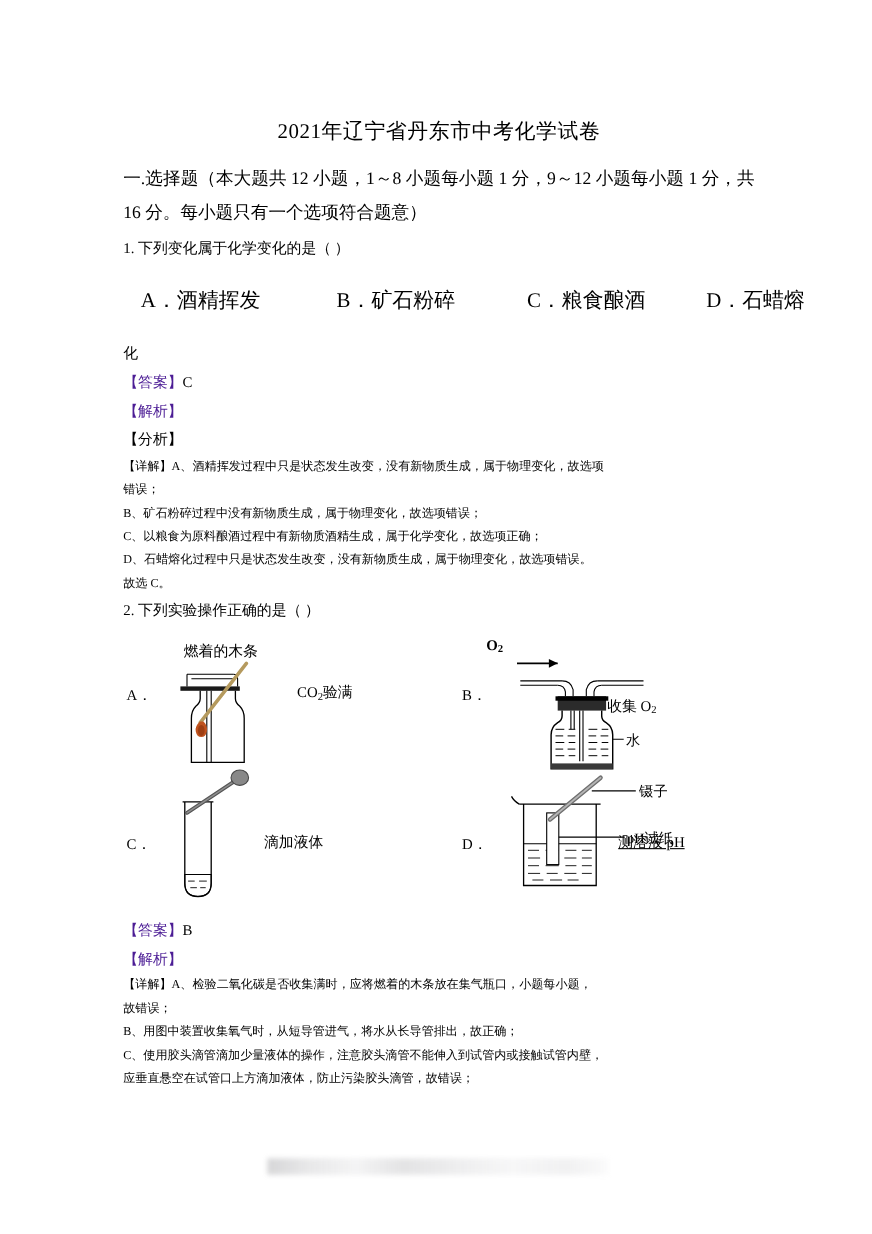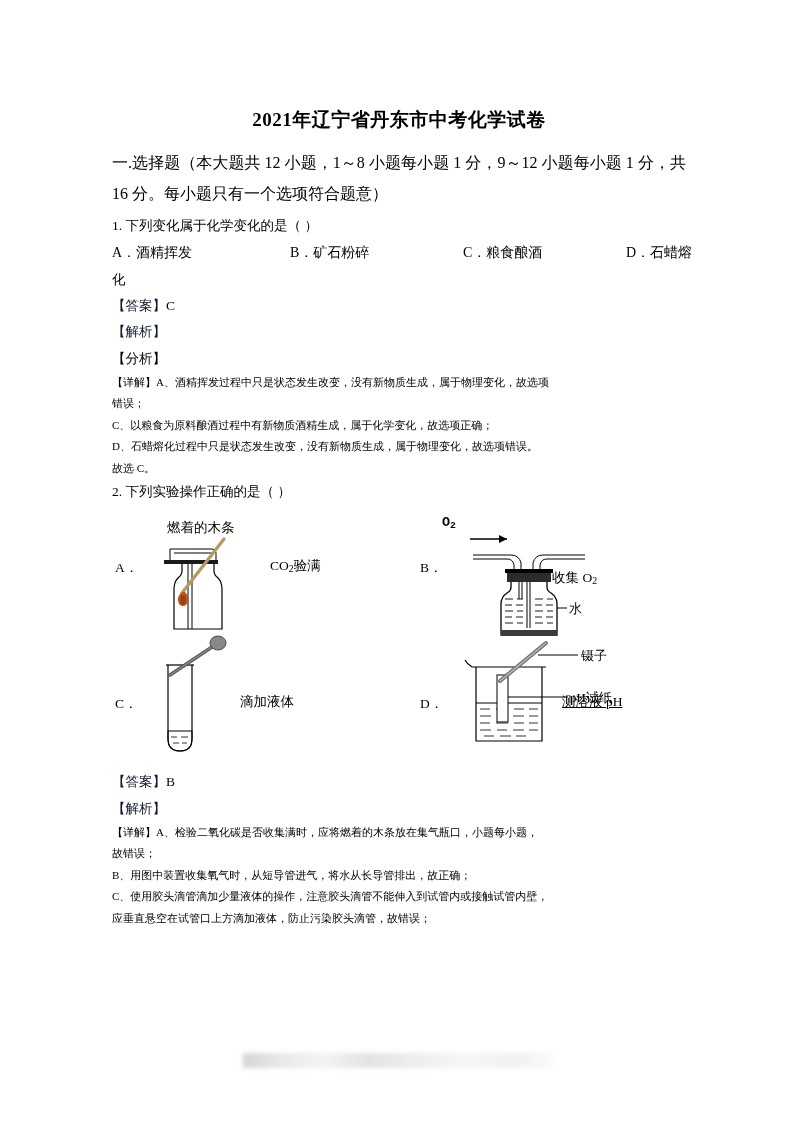--- a/index.html
+++ b/index.html
@@ -19,55 +19,55 @@
     position: absolute;
     left: 0; top: 0;
     width: 793px;
     height: 1122px;
     box-sizing: border-box;
     padding: 108px 107px 0 112px;
   }
   .doc-title {
     text-align: center;
     font-size: 19px;
-    font-weight: bold;
+    font-weight: normal;
     letter-spacing: 0.5px;
     margin: 0 0 14px 0;
     line-height: 1.3;
   }
   .section-head {
     font-size: 16px;
     font-weight: normal;
     line-height: 1.95;
     margin: 0 0 4px 0;
     text-align: justify;
   }
   .q-line {
     font-size: 13.5px;
     line-height: 1.95;
     margin: 0;
     text-align: justify;
   }
   .opt-row {
-    font-size: 14px;
-    line-height: 1.95;
-    margin: 0;
+    font-size: 19px;
+    line-height: 1.95;
+    margin: 16px;
     position: relative;
     white-space: nowrap;
   }
   .opt-row span.opt {
     display: inline-block;
   }
   .cont-line {
     font-size: 13.5px;
     line-height: 1.95;
     margin: 0;
   }
   .ans-tag {
-    color: #0f172a;
+    color: #4c1d95;
   }
   .ans-line {
     font-size: 13.5px;
     line-height: 1.95;
     margin: 0;
   }
   .exp-line {
     font-size: 11px;
     line-height: 1.95;
     margin: 0;
@@ -124,20 +124,21 @@
     <span class="opt" style="width:178px">A．酒精挥发</span><span class="opt" style="width:173px">B．矿石粉碎</span><span class="opt" style="width:163px">C．粮食酿酒</span><span class="opt">D．石蜡熔</span>
   </div>
   <div class="cont-line">化</div>
 
   <div class="ans-line"><span class="ans-tag">【答案】</span><span>C</span></div>
   <div class="ans-line"><span class="ans-tag">【解析】</span></div>
   <div class="ans-line"><span>【分析】</span></div>
 
   <div class="exp-line"><span>【详解】</span><span>A、酒精挥发过程中只是状态发生改变，没有新物质生成，属于物理变化，故选项</span></div>
   <div class="exp-line">错误；</div>
+  <div class="exp-line">B、矿石粉碎过程中没有新物质生成，属于物理变化，故选项错误；</div>
   <div class="exp-line">C、以粮食为原料酿酒过程中有新物质酒精生成，属于化学变化，故选项正确；</div>
   <div class="exp-line">D、石蜡熔化过程中只是状态发生改变，没有新物质生成，属于物理变化，故选项错误。</div>
   <div class="exp-line">故选 C。</div>
 
   <div class="q-line">2. 下列实验操作正确的是（      ）</div>
 
   <div class="diagram-block">
 
     <div class="dg-label" style="left:3px; top:52px;">A．</div>
     <div class="dg-caption" style="left:55px; top:12px;">燃着的木条</div>
@@ -158,21 +159,21 @@
         <line x1="40" y1="27" x2="40" y2="92" stroke="#000" stroke-width="1"></line>
 
         <line x1="72" y1="2" x2="30" y2="56" stroke="#b59a5e" stroke-width="3.2" stroke-linecap="round"></line>
 
         <path d="M30 55 q-5 4 -4 9 q1 5 5 5 q4 0 5 -5 q1 -5 -3 -9 z" fill="#c0531f"></path>
         <ellipse cx="31" cy="63" rx="3" ry="5" fill="#9e3f13"></ellipse>
       </svg>
     </div>
 
     <div class="dg-label" style="left:308px; top:52px;">B．</div>
-    <div class="dg-caption" style="left:330px; top:8px; font-weight:bold;font-family:Liberation Mono, monospace;">
+    <div class="dg-caption" style="left:330px; top:8px; font-weight:bold;">
       <span>O<sub>2</sub></span>
     </div>
     <div class="dg-caption" style="left:440px; top:62px;">
       <span>收集 O<sub>2</sub></span>
     </div>
     <div class="dg" style="left:355px; top:22px;">
       <svg width="130" height="112" viewBox="0 0 130 112">
 
         <path d="M3 10 H40" stroke="#000" stroke-width="1.6"></path>
         <path d="M40 10 l-8 -4 v8 z" fill="#000"></path>

